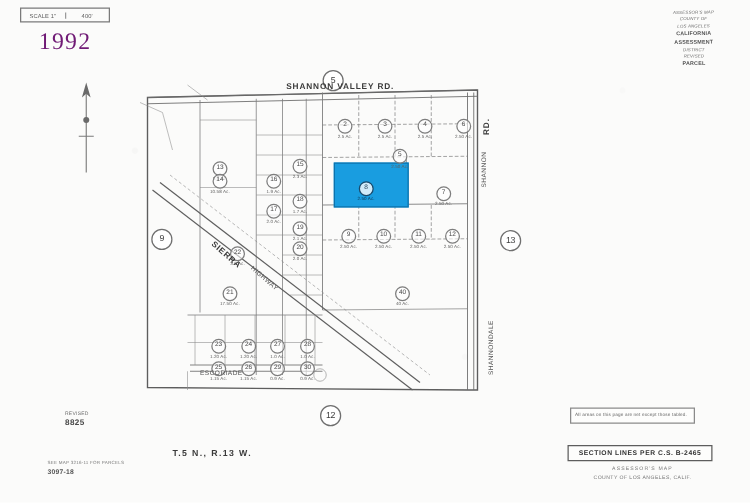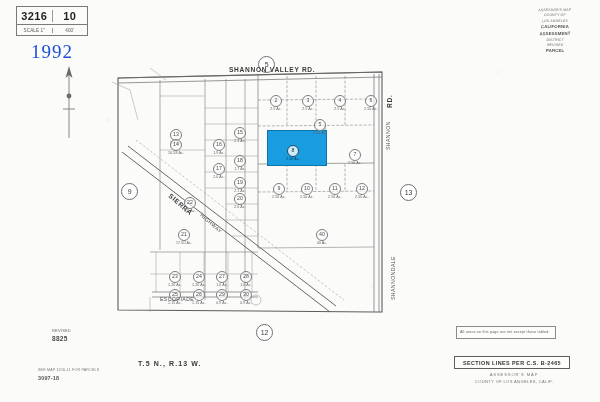--- a/index.html
+++ b/index.html
@@ -64,21 +64,21 @@
     font-weight: normal;
     letter-spacing: 0.1px;
     color: #5b5b5b;
     white-space: nowrap;
     overflow: hidden;
   }
   .tb-year {
     margin-top: 5px;
     font-size: 19px;
     letter-spacing: 1px;
-    color: #1d4ed8;
+    color: #701a75;
     font-family: "Liberation Serif", serif;
     text-align: center;
     width: 72px;
   }
 
   
   .northarrow {
     position: absolute;
     left: 58px;
     top: 62px;
@@ -265,24 +265,20 @@
   }
   .county-line .l1 { letter-spacing: 0.9px; }
 </style>
 </head>
 <body>
 
 <div id="sheet">
   <div class="grain"></div>
 
   <div class="titleblock">
-    <div class="tb-row">
-      <div class="tb-cell">3216</div>
-      <div class="tb-cell divider">10</div>
-    </div>
     <div class="tb-row last">
       <div class="tb-cell tiny">SCALE 1"</div>
       <div class="tb-cell tiny divider">400'</div>
     </div>
     <div class="tb-year">1992</div>
   </div>
 
   <svg class="northarrow" viewBox="0 0 22 78">
     <line x1="11" y1="8" x2="11" y2="76" stroke="#7a7a7a" stroke-width="0.9"></line>
     <polygon points="11,4 7.5,16 11,13 14.5,16" fill="#6a6a6a"></polygon>

